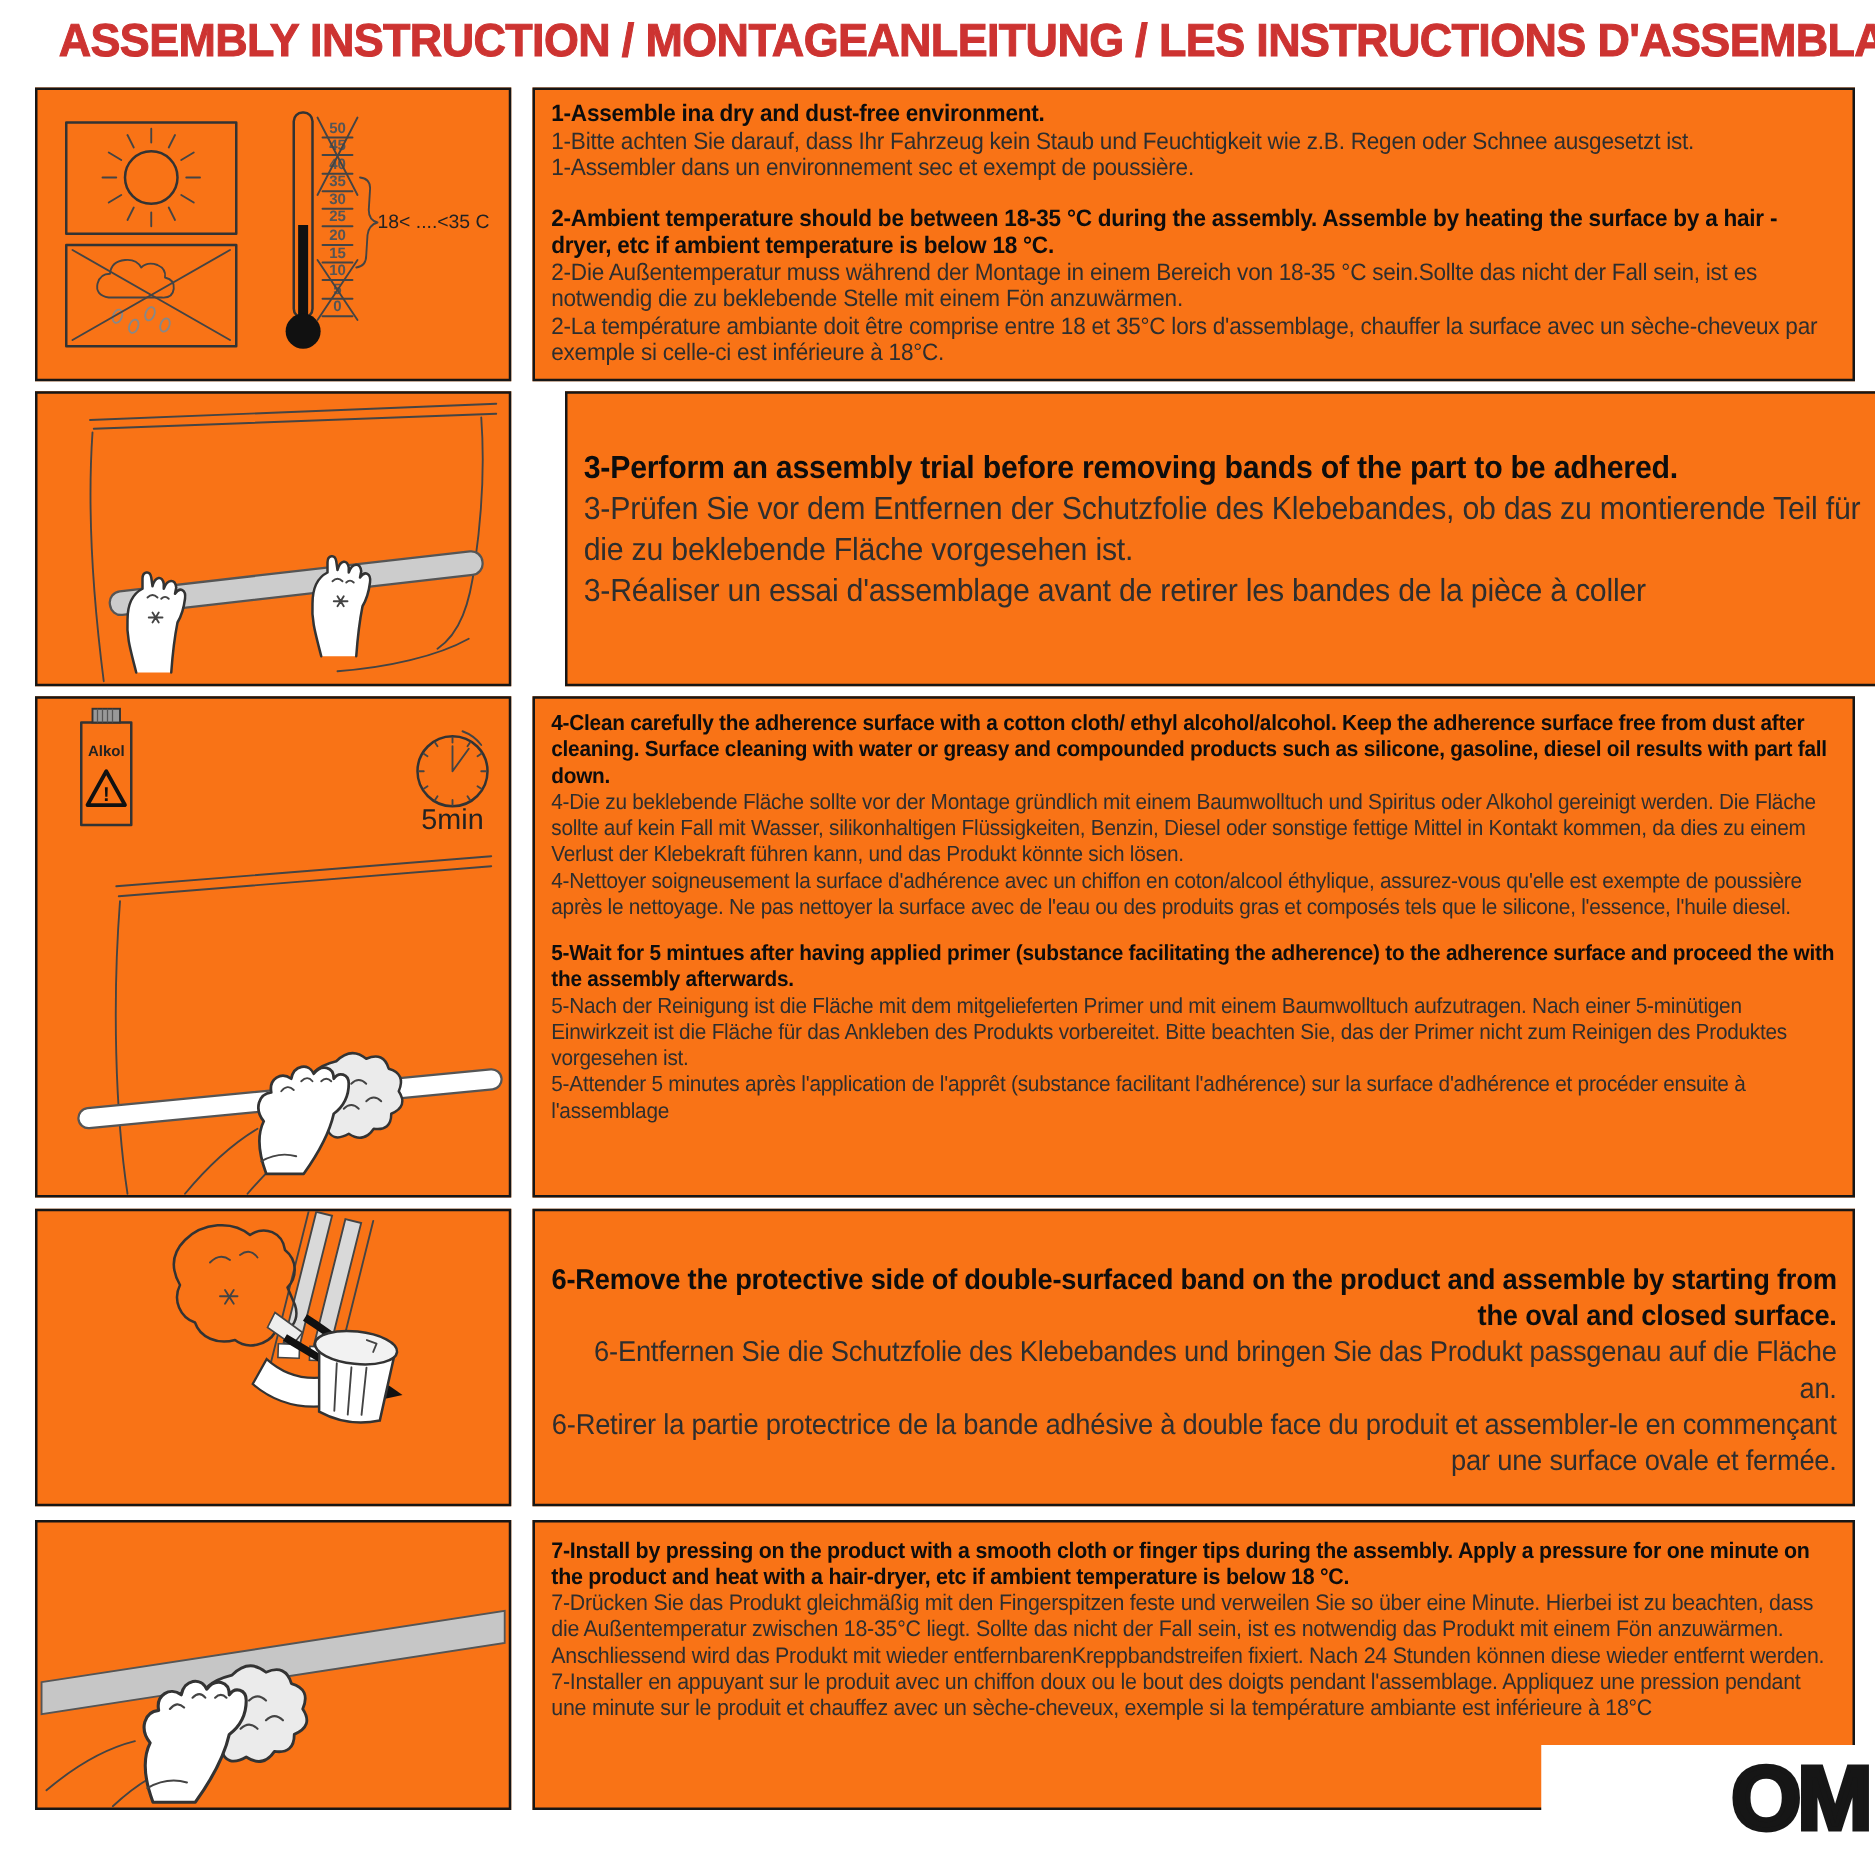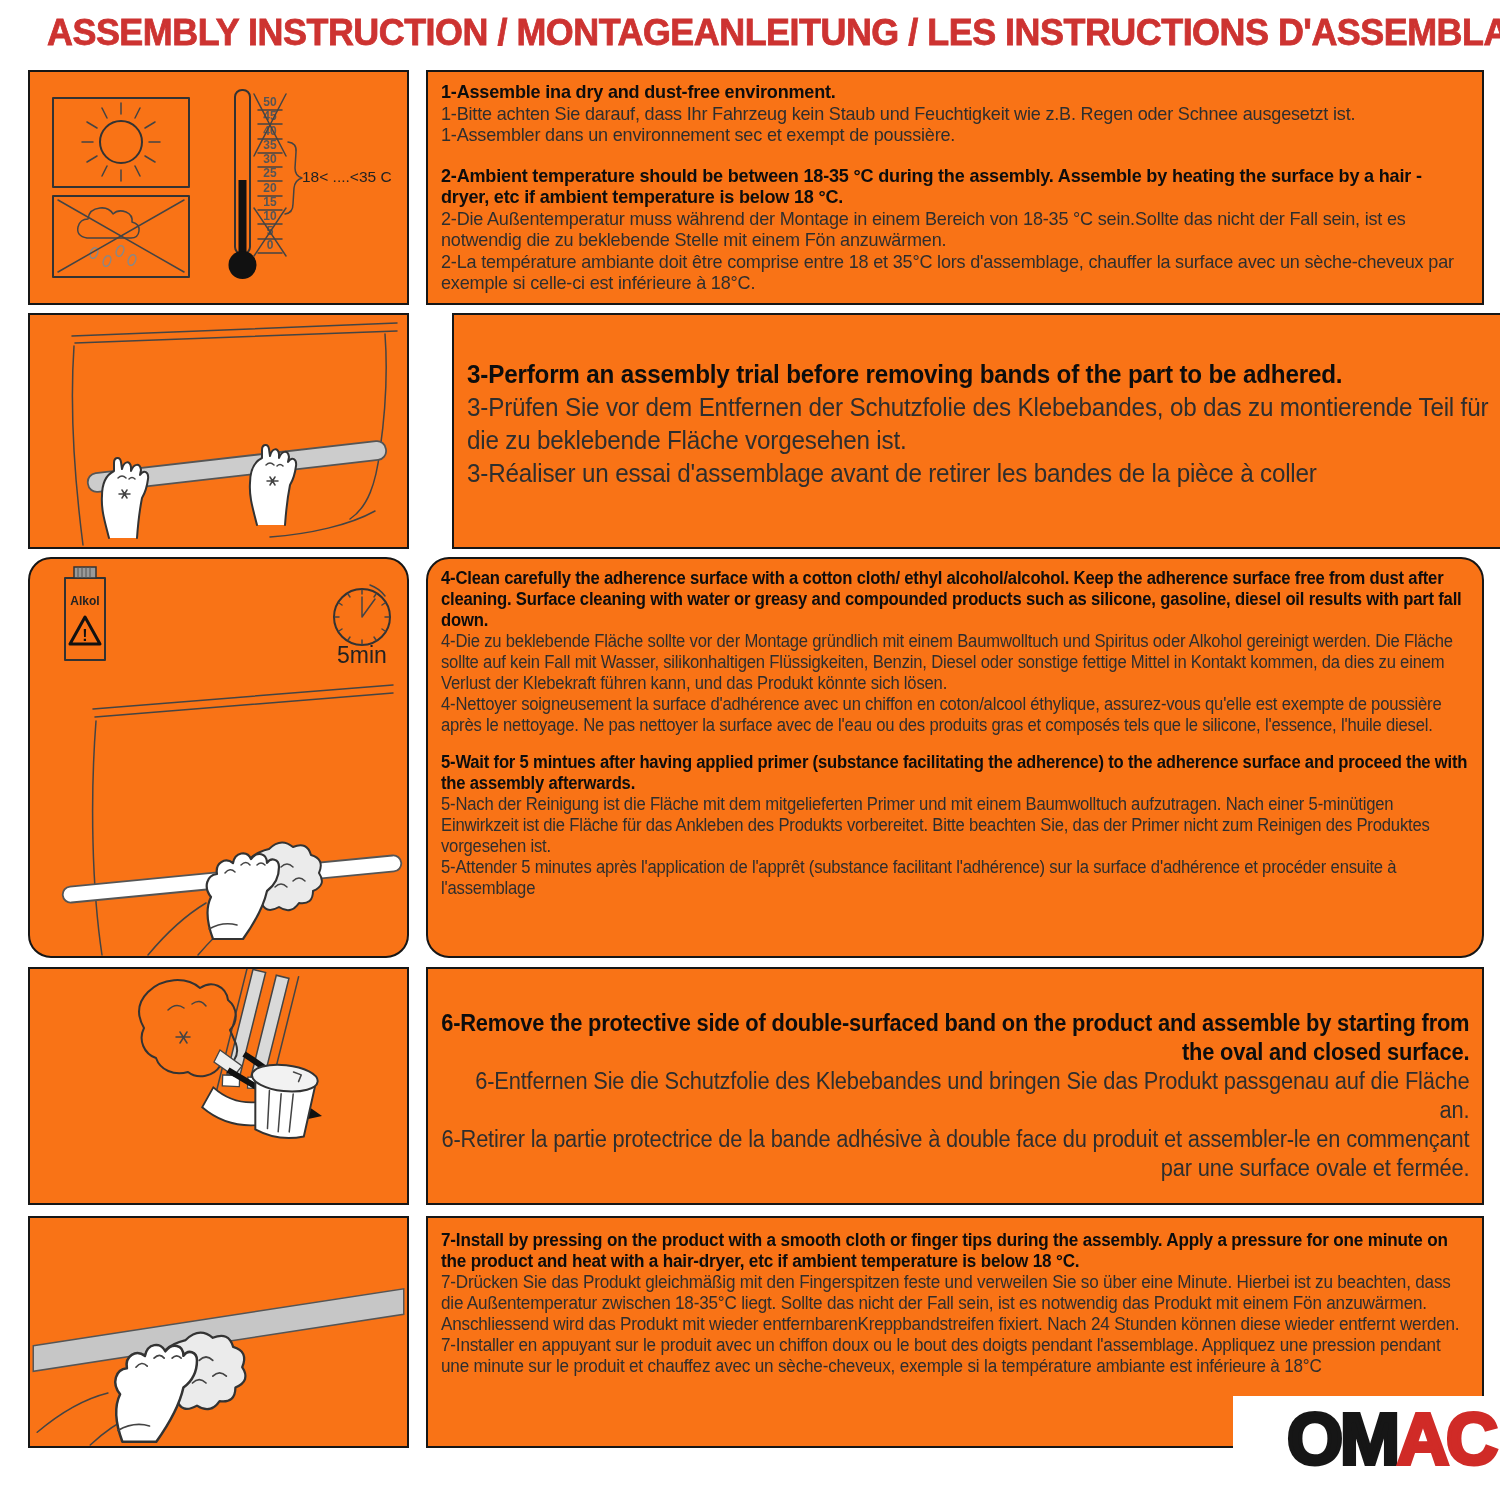--- a/index.html
+++ b/index.html
@@ -6,21 +6,21 @@
   .page{position:relative;width:1500px;height:1500px;background:#fff;
         font-family:"Liberation Sans",sans-serif;overflow:hidden;}
   .page-title{position:absolute;left:47px;top:12px;font-size:37px;font-weight:700;
         color:#cd3331;letter-spacing:-0.5px;white-space:nowrap;
         -webkit-text-stroke:0.8px #cd3331;transform:scaleX(0.97);transform-origin:0 0;}
   .box{position:absolute;background:#f97316;border:2px solid #161616;box-sizing:border-box;}
   .illus{left:28px;width:381px;}
   .txt{left:426px;width:1058px;padding:9px 13px;overflow:hidden;}
   .r1{top:70px;height:235px;}
   .r2{top:313px;height:236px;}
-  .r3{top:557px;height:401px;border-radius:23px;}
+  .r3{top:557px;height:401px;}
   .r4{top:967px;height:238px;text-align:right;}
   .r5{top:1216px;height:232px;}
   .cond{transform:scaleX(0.95);transform-origin:0 0;width:105.3%;}
   .txt p{margin:0;letter-spacing:-0.2px;color:#2e2e2e;}
   .txt p.en{font-weight:700;color:#0d0d0d;}
   .txt p.gap{height:19px;}
   .r1t p{font-size:19px;line-height:21.5px;}
   .r2t{padding-top:43px;margin-left:26px;}
   .r2t p{font-size:25.5px;line-height:33px;}
   .r3t p{font-size:17.5px;line-height:21px;}
@@ -277,16 +277,15 @@
     <div class="cond">
 
     <p class="en">7-Install by pressing on the product with a smooth cloth or finger tips during the assembly. Apply a pressure for one minute on the product and heat with a hair-dryer, etc if ambient temperature is below 18 °C.</p>
         <p class="de">7-Drücken Sie das Produkt gleichmäßig mit den Fingerspitzen feste und verweilen Sie so über eine Minute. Hierbei ist zu beachten, dass die Außentemperatur zwischen 18-35°C liegt. Sollte das nicht der Fall sein, ist es notwendig das Produkt mit einem Fön anzuwärmen. Anschliessend wird das Produkt mit wieder entfernbarenKreppbandstreifen fixiert. Nach 24 Stunden können diese wieder entfernt werden.</p>
         <p class="fr">7-Installer en appuyant sur le produit avec un chiffon doux ou le bout des doigts pendant l'assemblage. Appliquez une pression pendant une minute sur le produit et chauffez avec un sèche-cheveux, exemple si la température ambiante est inférieure à 18°C</p>
       </div>
   </div>
 
   <div class="logo">
     <span class="blk">OM</span>
-      <span class="red">AC</span>
   </div>
 
 </div>
 
 </body></html>

